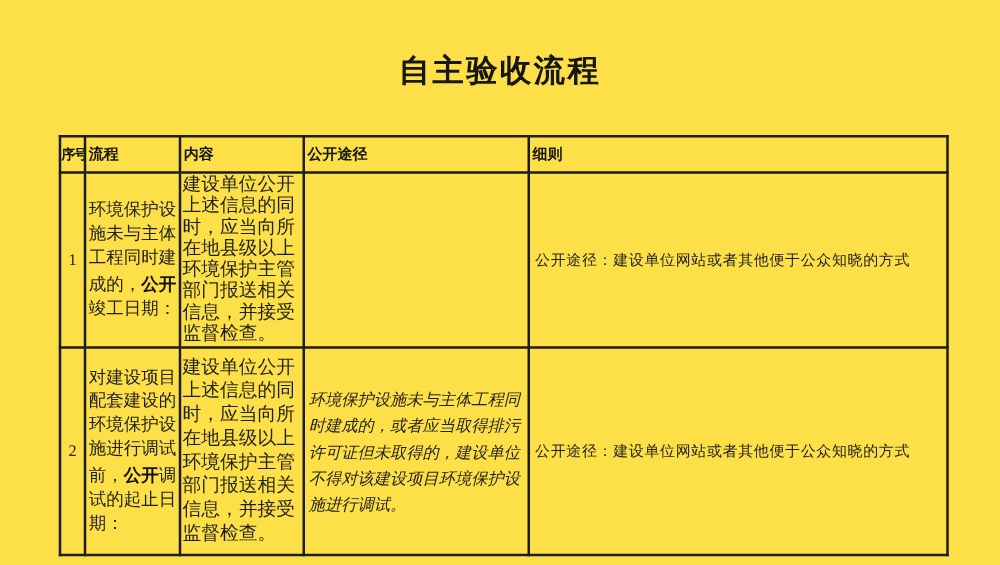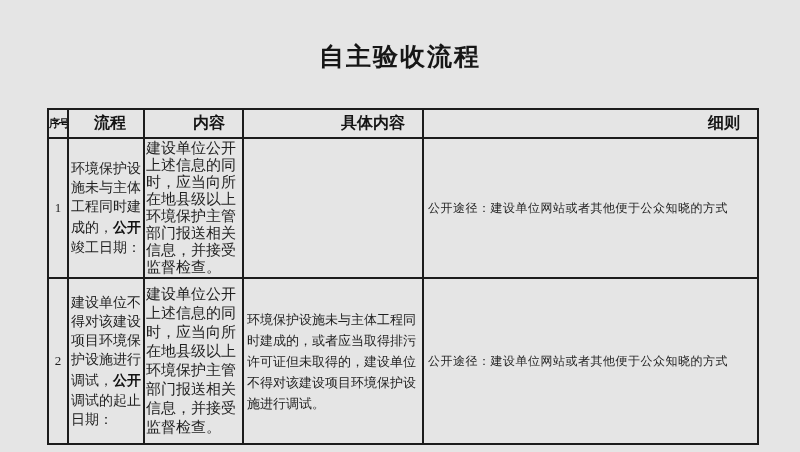--- a/index.html
+++ b/index.html
@@ -7,21 +7,21 @@
   body {
     width: 800px; height: 452px;
     font-family: "Liberation Serif", serif;
     color: #1f1f1f;
     position: relative;
     overflow: hidden;
   }
   .page {
     position: relative;
     width: 800px; height: 452px;
-    background: #e5e5e5;
+    background: #fde047;
   }
   .page-title {
     position: absolute;
     top: 40px; left: 0;
     width: 100%;
     text-align: center;
     font-size: 25px;
     font-weight: bold;
     letter-spacing: 2px;
     color: #161616;
@@ -37,23 +37,23 @@
     border: 2px solid #1c1c1c;
     vertical-align: middle;
     overflow: hidden;
   }
   .doc-table thead tr { height: 29px; }
   .doc-table tbody tr.row-1 { height: 140px; }
   .doc-table tbody tr.row-2 { height: 166px; }
   .doc-table th {
     font-family: "Liberation Sans", sans-serif;
     font-weight: bold;
-    font-size: 16px;
-    text-align: right;
-    padding: 0 17px;
+    font-size: 12px;
+    text-align: left;
+    padding: 0 2px;
     white-space: nowrap;
     color: #141414;
   }
   .doc-table th.th-seq { font-size: 11px; padding: 0; letter-spacing: -1px; }
   td.cell-seq {
     text-align: center;
     font-size: 13px;
     font-family: "Liberation Serif", serif;
   }
   td.cell-process {
@@ -75,20 +75,21 @@
     padding: 0 1px;
     text-align: left;
     border-radius: 10px;
   }
   tr.row-2 td.cell-content { line-height: 19px; }
   td.cell-specific {
     font-size: 13px;
     line-height: 21px;
     padding: 0 3px;
     text-align: left;
+    font-style: italic;
   }
   td.cell-rule {
     font-size: 12px;
     letter-spacing: 0.5px;
     padding: 0 4px;
     text-align: left;
     white-space: nowrap;
   }
 </style>
 </head>
@@ -104,35 +105,35 @@
       <col style="width:76px">
       <col style="width:99px">
       <col style="width:180px">
       <col style="width:335px">
     </colgroup>
     <thead>
       <tr>
         <th class="th-seq">序号</th>
         <th>流程</th>
         <th>内容</th>
-        <th>具体内容</th>
+        <th>公开途径</th>
         <th>细则</th>
       </tr>
     </thead>
     <tbody>
       <tr class="row-1">
         <td class="cell-seq">1</td>
         <td class="cell-process"><span>环境保护设施未与主体工程同时建成的，</span><span class="process-bold">公开</span><span>竣工日期：</span></td>
         <td class="cell-content">建设单位公开上述信息的同时，应当向所在地县级以上环境保护主管部门报送相关信息，并接受监督检查。</td>
         <td class="cell-specific"></td>
         <td class="cell-rule">公开途径：建设单位网站或者其他便于公众知晓的方式</td>
       </tr>
       <tr class="row-2">
         <td class="cell-seq">2</td>
-        <td class="cell-process"><span>建设单位不得对该建设项目环境保护设施进行调试，</span><span class="process-bold">公开</span><span>调试的起止日期：</span></td>
+        <td class="cell-process"><span>对建设项目配套建设的环境保护设施进行调试前，</span><span class="process-bold">公开</span><span>调试的起止日期：</span></td>
         <td class="cell-content">建设单位公开上述信息的同时，应当向所在地县级以上环境保护主管部门报送相关信息，并接受监督检查。</td>
         <td class="cell-specific">环境保护设施未与主体工程同时建成的，或者应当取得排污许可证但未取得的，建设单位不得对该建设项目环境保护设施进行调试。</td>
         <td class="cell-rule">公开途径：建设单位网站或者其他便于公众知晓的方式</td>
       </tr>
     </tbody>
   </table>
 
 </div>
 
 </body></html>

